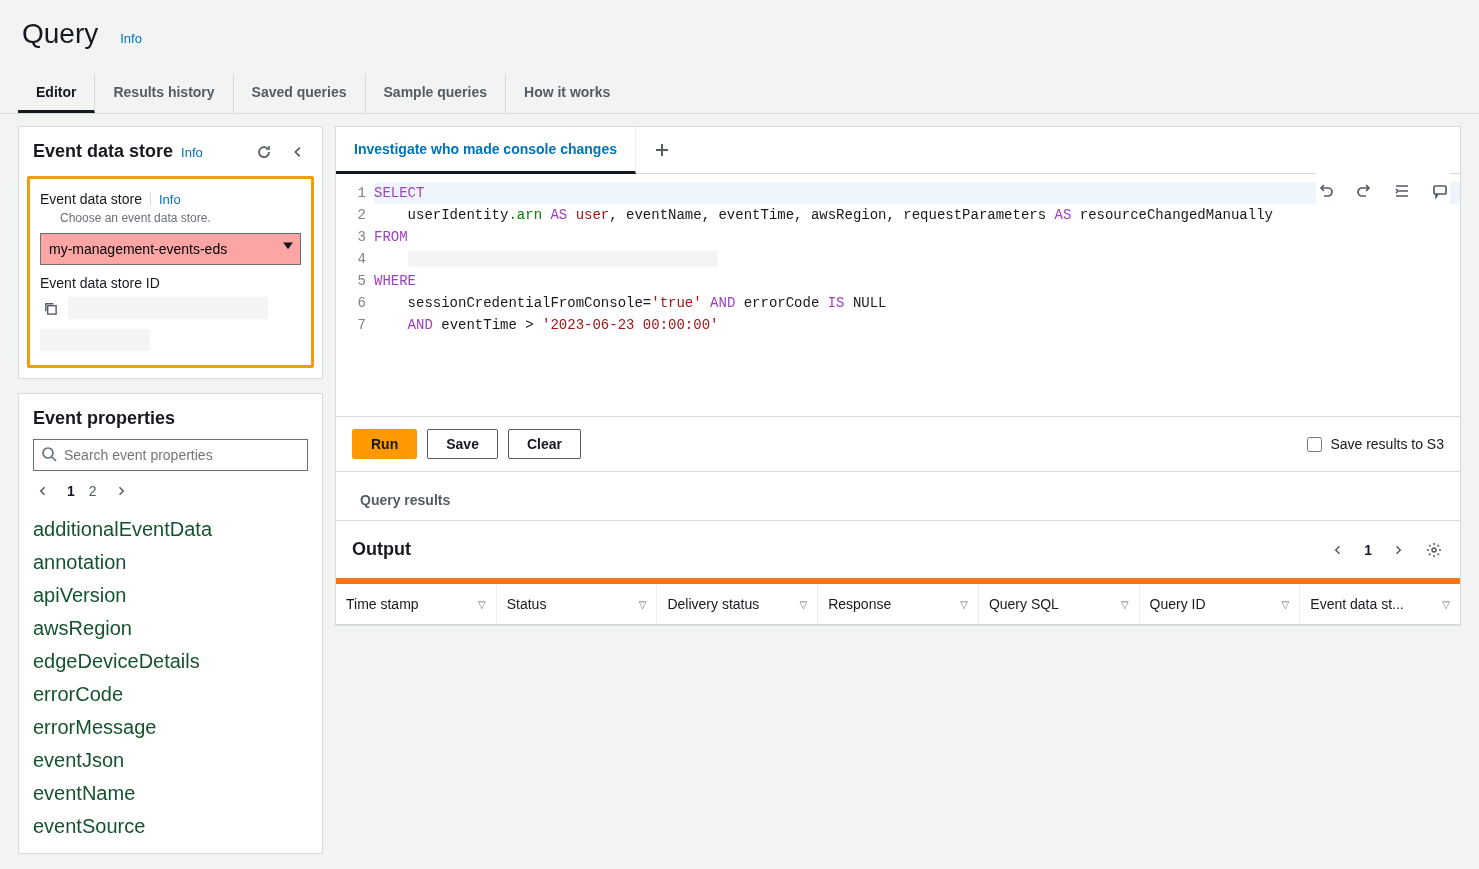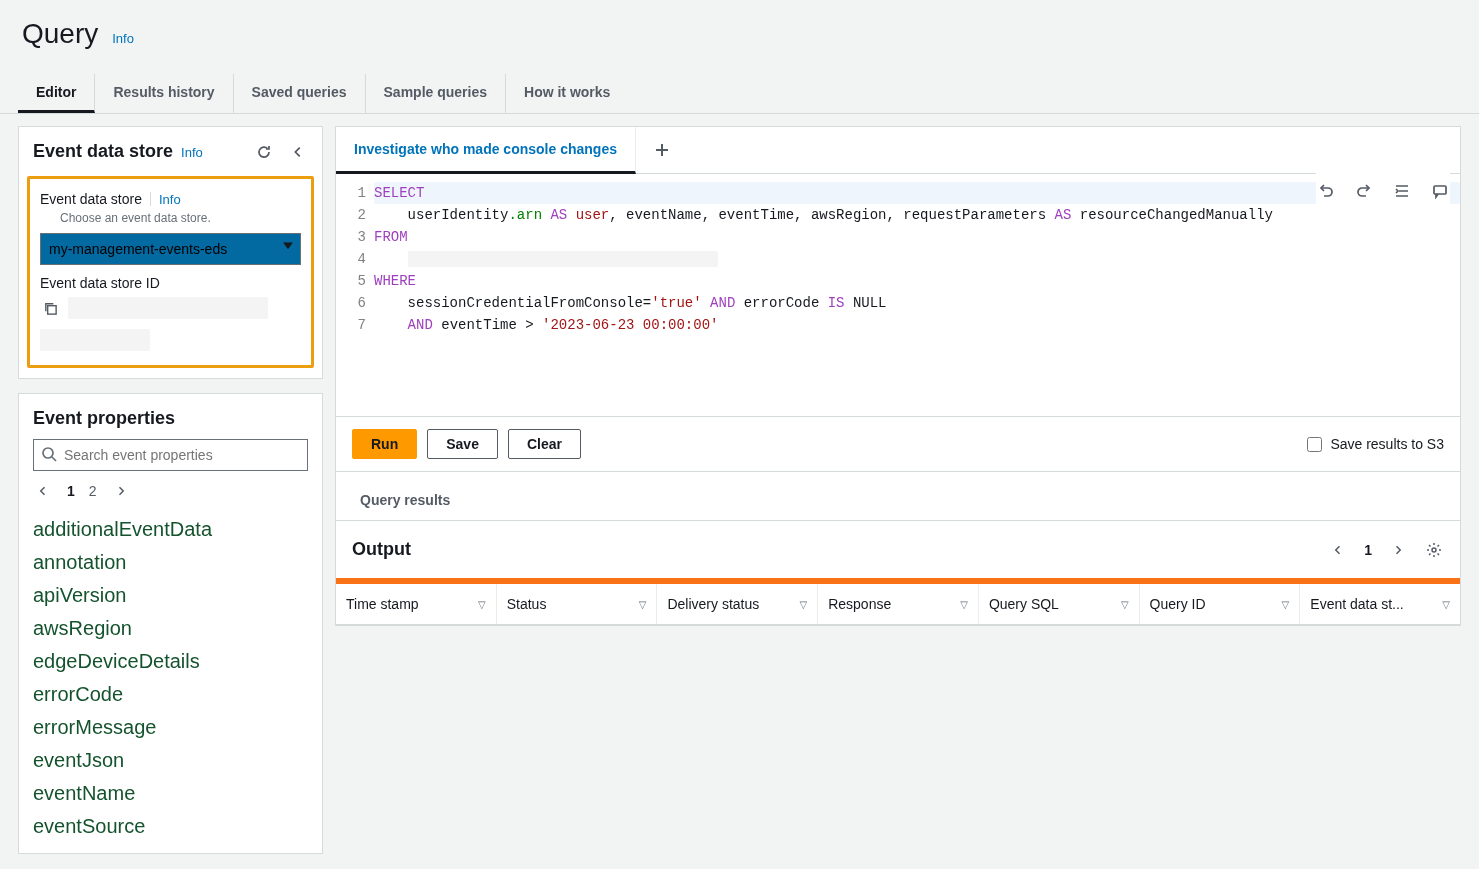--- a/index.html
+++ b/index.html
@@ -1,38 +1,38 @@
 <!DOCTYPE html>
 <html><head>
 <meta charset="utf-8">
 <style>
 * { box-sizing: border-box; margin: 0; padding: 0; }
 body { font-family: "Amazon Ember", "Helvetica Neue", Arial, sans-serif; background: #f2f3f3; color: #16191f; font-size: 14px; }
 .page-header { padding: 18px 22px 0 22px; }
-.page-title { display: flex; align-items: baseline; gap: 14px; }
+.page-title { display: flex; align-items: baseline; gap: 22px; }
 .page-title h1 { font-size: 28px; font-weight: 400; color: #16191f; }
 .info-link { color: #0073bb; font-size: 13px; cursor: pointer; }
 .main-tabs { display: flex; margin-top: 24px; border-bottom: 1px solid #d5dbdb; padding: 0 18px; }
 .main-tab { padding: 10px 18px; font-weight: 700; color: #545b64; cursor: pointer; border-right: 1px solid #d5dbdb; }
 .main-tab:last-child { border-right: none; }
 .main-tab.active { color: #0073bb; border-bottom: 3px solid #16191f; color: #16191f; }
 .content { display: flex; gap: 12px; padding: 12px 18px; align-items: flex-start; }
 .sidebar { width: 305px; display: flex; flex-direction: column; gap: 14px; }
 .panel { background: #fff; border: 1px solid #d5dbdb; }
 .eds-header { display: flex; justify-content: space-between; align-items: center; padding: 14px 14px; }
 .eds-header-left { display: flex; align-items: baseline; gap: 8px; }
 .eds-header-left h2 { font-size: 18px; font-weight: 700; }
 .eds-header-icons { display: flex; gap: 14px; color: #545b64; }
 .icon-btn { cursor: pointer; display: inline-flex; align-items: center; justify-content: center; width: 20px; height: 20px; }
 .eds-box { margin: 0 8px 10px 8px; border: 3px solid #ec9e0f; border-radius: 2px; padding: 12px 10px 14px 10px; }
 .eds-box-title { display: flex; align-items: center; gap: 8px; }
 .eds-box-title .label { font-weight: 400; font-size: 14px; color: #16191f; }
 .eds-box-title .sep { border-left: 1px solid #d5dbdb; height: 14px; }
 .eds-helper { color: #687078; font-size: 12px; margin-top: 4px; margin-left: 20px; }
-.select { width: 100%; height: 32px; border: 1px solid #687078; padding: 4px 28px 4px 8px; font-size: 14px; margin-top: 8px; appearance: none; background: #0369a1; position: relative; }
+.select { width: 100%; height: 32px; border: 1px solid #687078; padding: 4px 28px 4px 8px; font-size: 14px; margin-top: 8px; appearance: none; background: #fca5a5; position: relative; }
 .select-wrap { position: relative; }
 .select-caret { position: absolute; right: 8px; top: 50%; transform: translateY(-35%); pointer-events: none; }
 .eds-id-label { margin-top: 10px; font-size: 14px; color: #16191f; }
 .copy-row { display: flex; align-items: center; gap: 8px; margin-top: 6px; }
 .redact { background: #f4f4f4; height: 22px; border-radius: 2px; }
 .redact.wide { width: 200px; }
 .redact.mid { width: 110px; height: 22px; margin-top: 10px; }
 .props-panel { padding: 14px 14px 10px 14px; }
 .props-panel h2 { font-size: 18px; font-weight: 700; margin-bottom: 10px; }
 .search-wrap { position: relative; }

